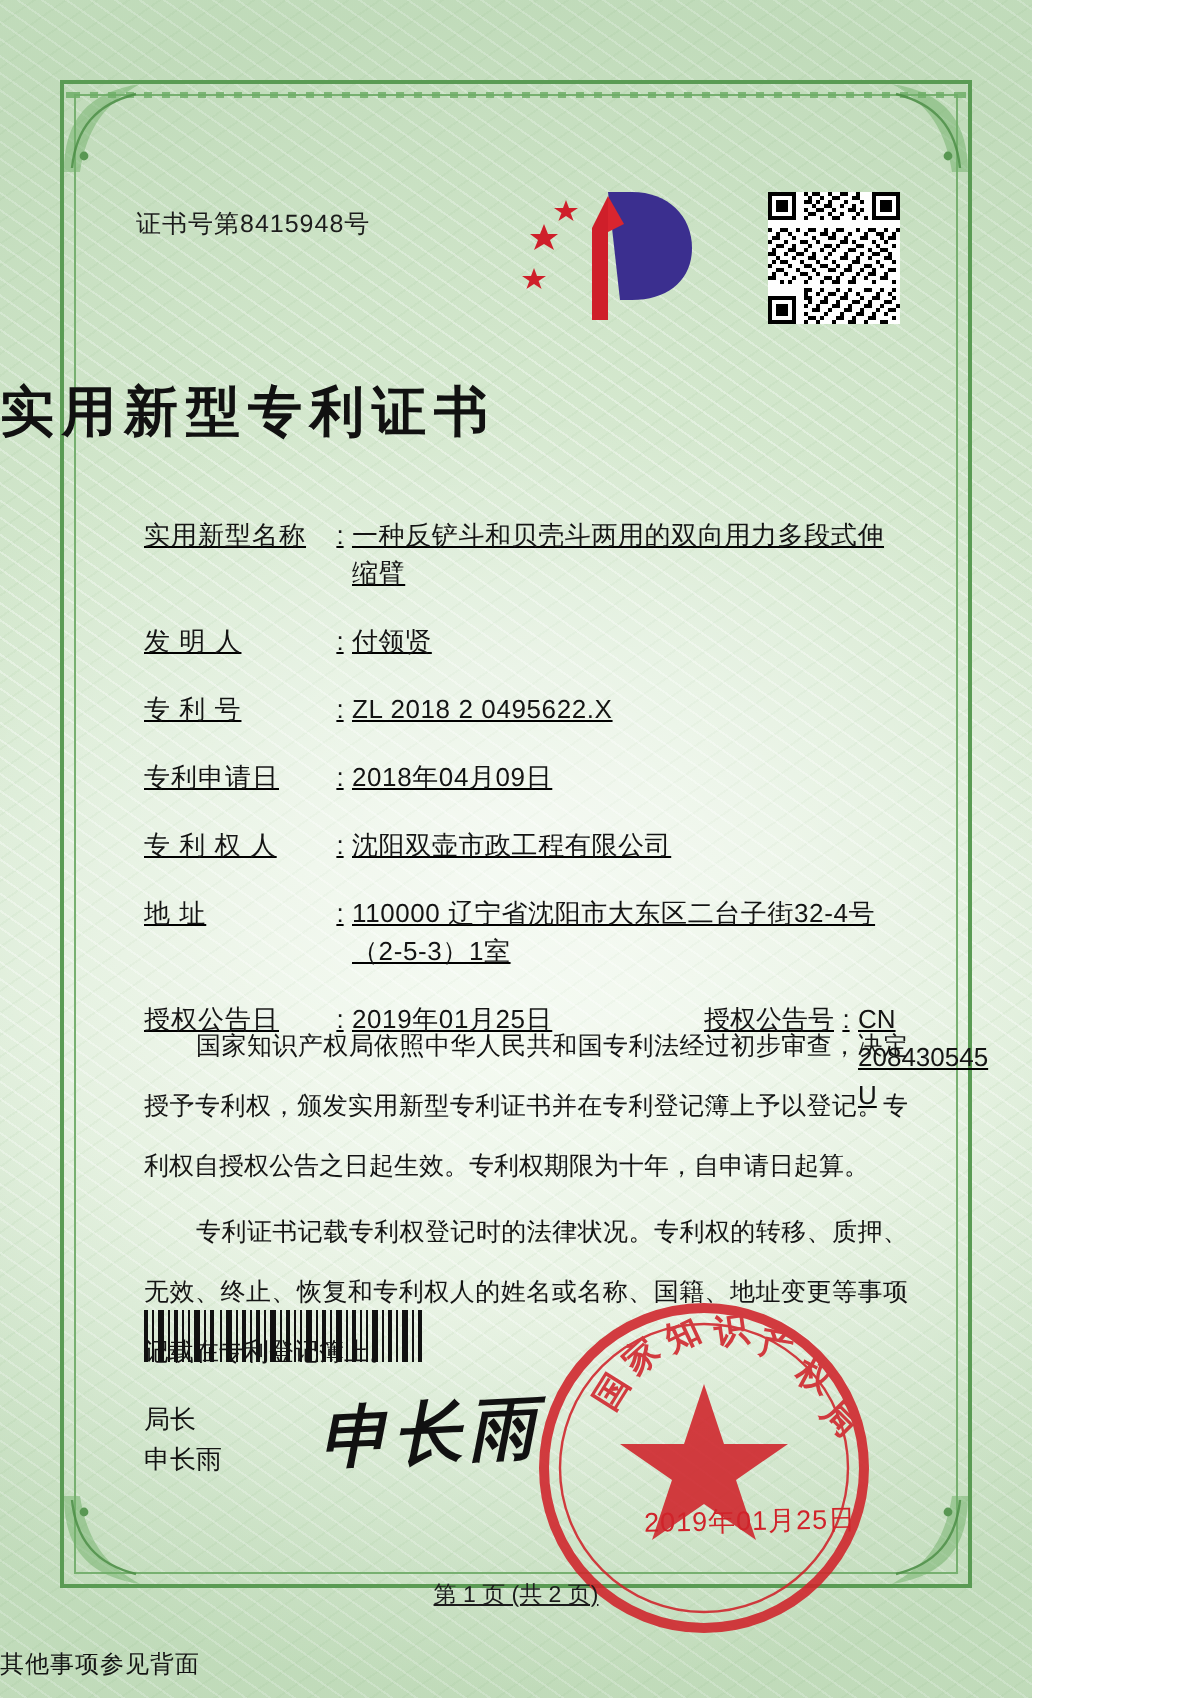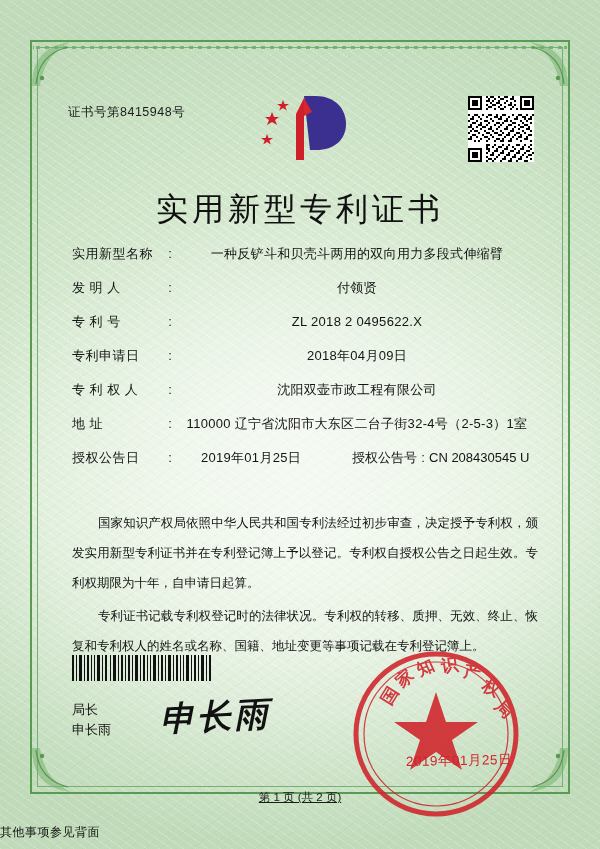--- a/index.html
+++ b/index.html
@@ -8,21 +8,21 @@
   }
   body {
     width: 600px;
     height: 849px;
     background: #ffffff;
     font-family: "Liberation Sans", sans-serif;
     overflow: hidden;
   }
   .page {
     position: relative;
-    width: 600px;
+    width: 516px;
     height: 849px;
     background:
       radial-gradient(ellipse 420px 320px at 50% 62%, #eef7ea 0%, #e7f2e2 38%, #dfeeda 60%, #d6e9d0 80%, #cfe5c8 100%);
     overflow: hidden;
   }
   
   .texture {
     position: absolute;
     inset: 0;
     background-image:
@@ -109,33 +109,33 @@
     height: 66px;
     background: #ffffff;
   }
   .qr svg { display: block; }
 
   .title {
     position: absolute;
     left: 0;
     right: 0;
     top: 188px;
-    text-align: center;
     font-family: "DejaVu Sans", sans-serif;
-    font-weight: normal;
-    font-size: 32px;
+    font-weight: bold;
+    font-size: 27px;
     letter-spacing: 4px;
     color: #111111;
   }
 
   .fields {
     position: absolute;
     left: 72px;
     right: 62px;
-    top: 244px;
+    top: 258px;
+    text-decoration: underline;
   }
   .frow {
     display: flex;
     align-items: flex-start;
     margin-bottom: 15px;
     font-size: 13px;
     color: #141414;
     line-height: 19px;
   }
   .flabel {
@@ -145,21 +145,20 @@
     white-space: nowrap;
   }
   .fcolon {
     width: 12px;
     flex: 0 0 12px;
     text-align: center;
   }
   .fvalue {
     flex: 1 1 auto;
     letter-spacing: 0.3px;
-    text-align: center;
   }
   .frow.split .fvalue {
     flex: 0 0 auto;
     min-width: 150px;
   }
   .frow.split .flabel2 {
     flex: 0 0 auto;
     margin-left: 26px;
     white-space: nowrap;
   }

